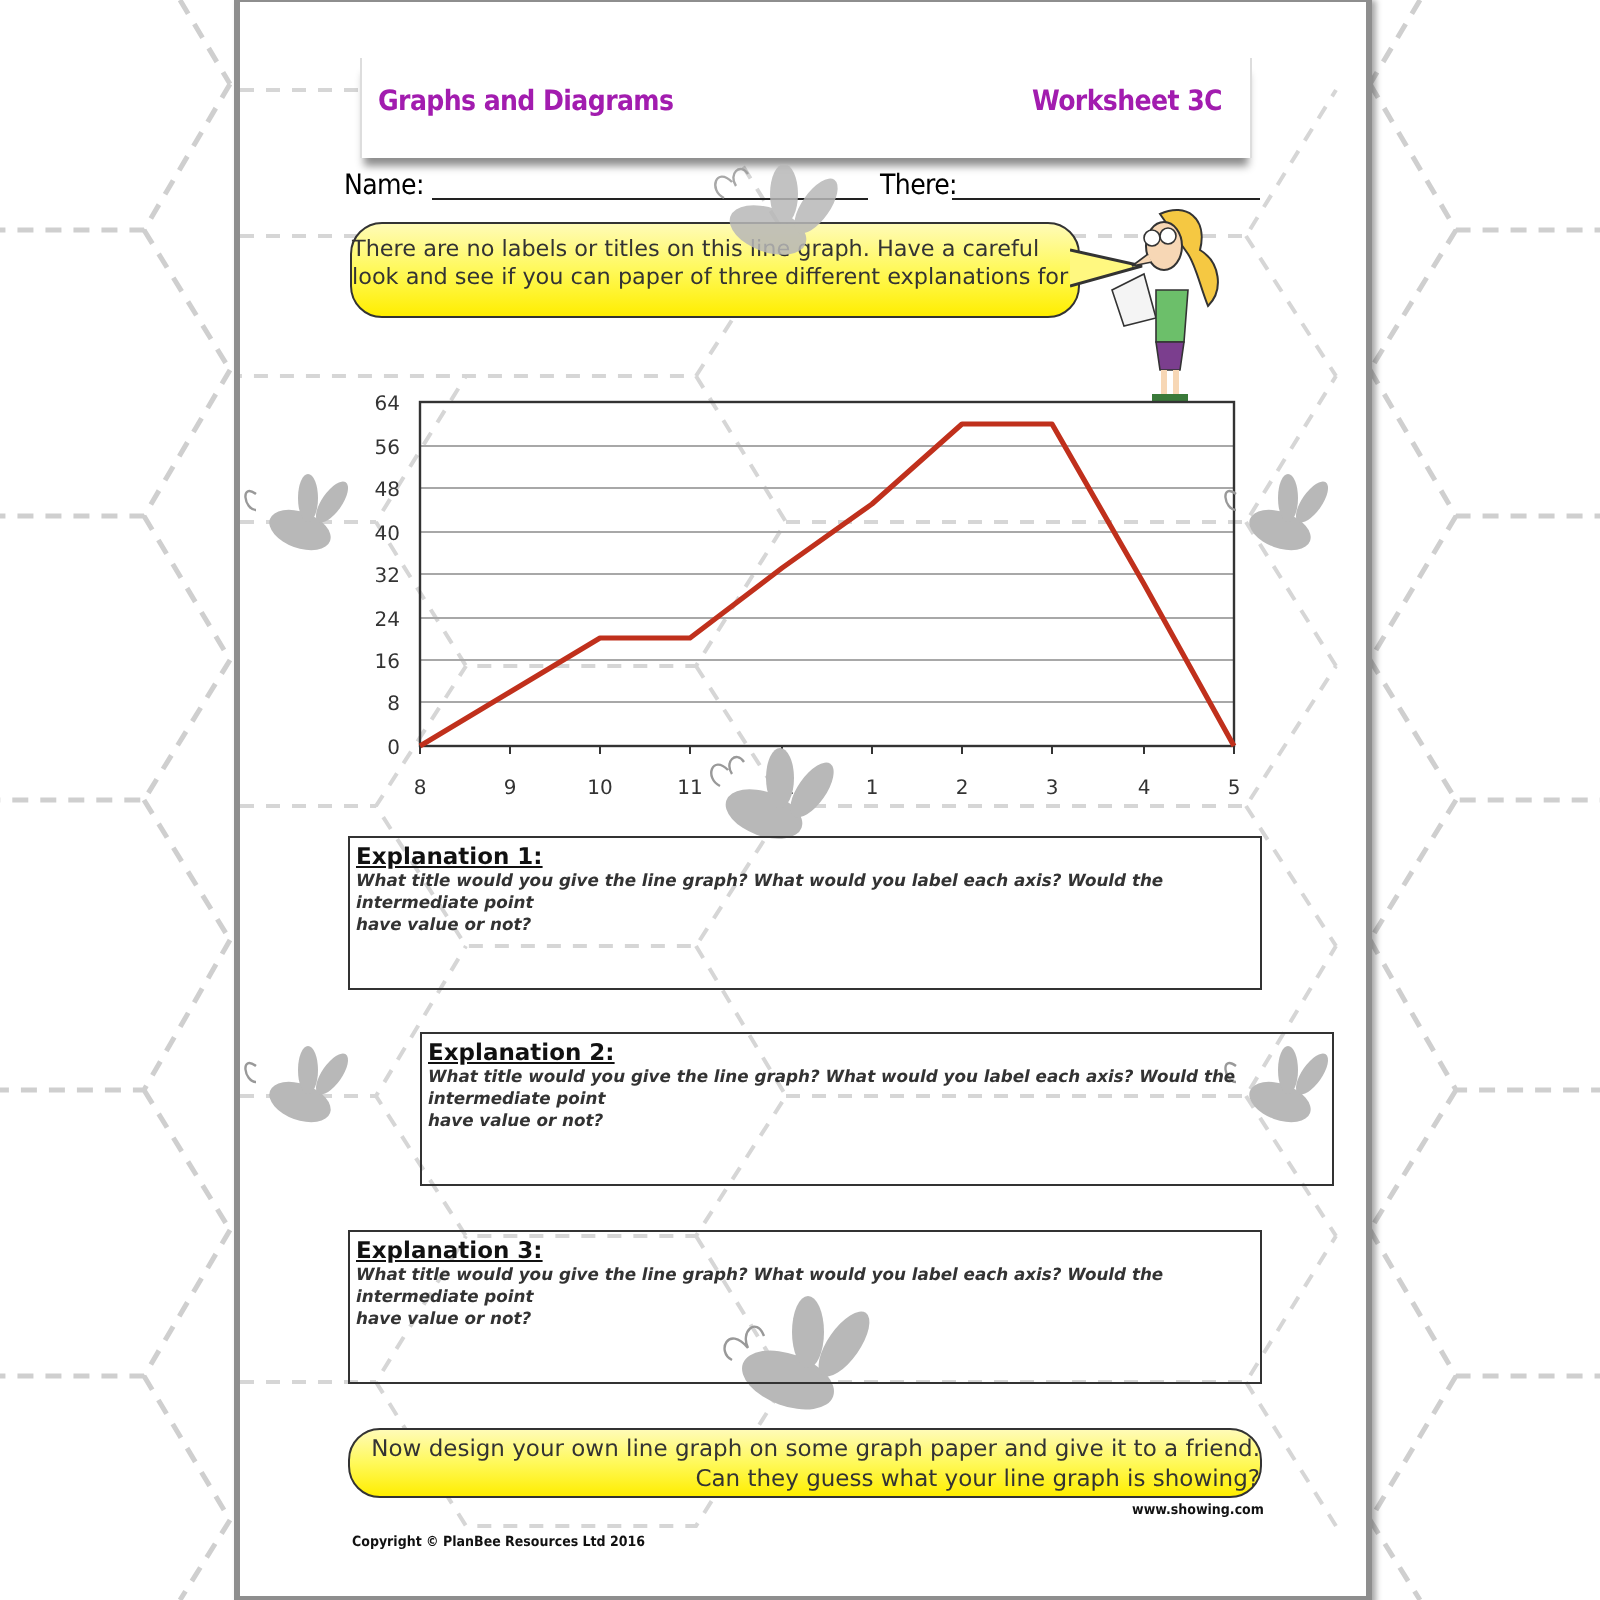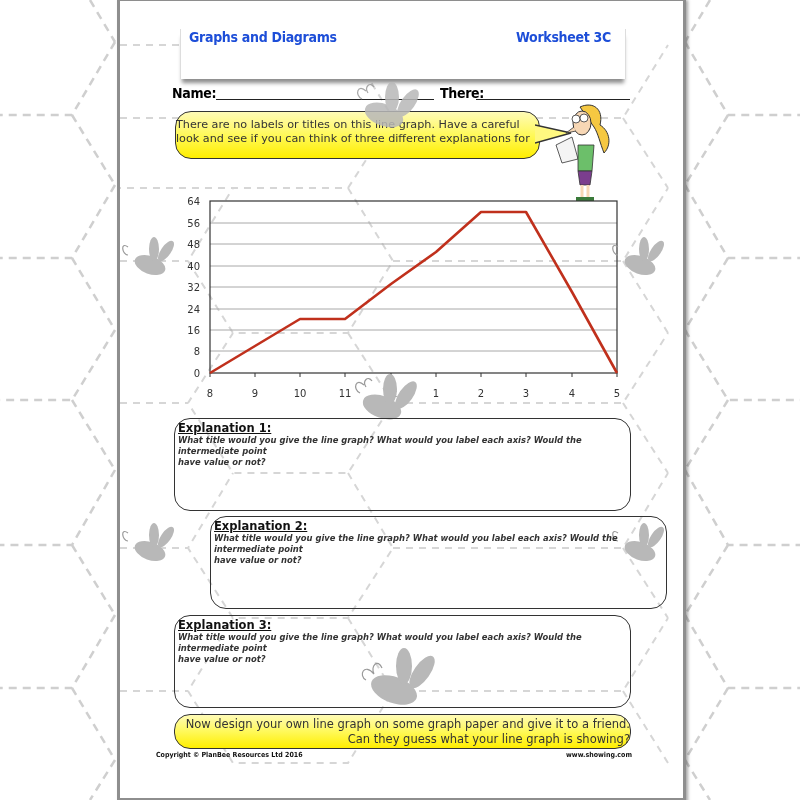--- a/index.html
+++ b/index.html
@@ -19,64 +19,64 @@
   .page-hex { position:absolute; left:-117px; top:2px; width:800px; height:800px; z-index:0; }
   .abs { position:absolute; z-index:2; }
 
   .header-card {
     left:60px; top:28px; width:444px; height:50px;
     background:#fff;
     box-shadow: 0 6px 4px -2px rgba(0,0,0,0.45);
     border-left:1px solid #ddd; border-right:1px solid #ddd;
   }
   .header-title, .header-ws {
-    position:absolute; top:0;
+    position:absolute; top:14px;
     font-family:"DejaVu Sans Condensed","DejaVu Sans", sans-serif;
-    font-weight:bold; font-size:14px; color:#1d4ed8; letter-spacing:-0.3px;
+    font-weight:bold; font-size:14px; color:#a21caf; letter-spacing:-0.3px;
   }
   .header-title { left:8px; }
   .header-ws { right:14px; }
 
   .field-label {
-    font-weight:bold; font-size:14px; color:#000; letter-spacing:-0.3px;
+    font-weight:normal; font-size:14px; color:#000; letter-spacing:-0.3px;
     font-family:"DejaVu Sans Condensed","DejaVu Sans", sans-serif;
   }
   .field-line { height:0; border-bottom:1.5px solid #222; }
 
   .bubble {
     left:55px; top:110px; width:365px; height:48px;
     background:linear-gradient(#fffbb7 0%, #fff95a 50%, #ffee00 100%);
     border:1.5px solid #333; border-radius:16px;
     text-align:left; font-size:11.2px; line-height:14px; color:#333;
     padding-top:6px; box-sizing:border-box;
   }
   .bubble-tail { left:415px; top:120px; width:40px; height:28px; }
 
   .chart { left:55px; top:190px; width:460px; height:220px; }
 
   .exp-box {
-    left:54px; width:457px; height:93px;
-    border:1.5px solid #333; border-radius:16px; background:transparent;
+    left:54px; width:457px; height:77px;
+    border:1.5px solid #333; border-radius:0; background:transparent;
     box-sizing:border-box; padding:3px 0 0 3px;
   }
   .exp-title { font-size:11.5px; font-weight:bold; text-decoration:underline; color:#111; line-height:13px; }
   .exp-q { font-size:8.4px; font-style:italic; color:#333; line-height:11px; width:440px;font-weight:bold; }
 
   .footer-bubble {
     left:54px; top:713px; width:457px; height:35px;
     background:linear-gradient(#fffbb7 0%, #fff95a 50%, #ffee00 100%);
     border:1.5px solid #333; border-radius:16px;
     text-align:right; font-size:11.5px; line-height:15px; color:#333;
     padding-top:2px; box-sizing:border-box;
   }
   .footer-copy, .footer-url {
     top:750px; font-size:7px; font-weight:bold; color:#111;
     font-family:"DejaVu Sans Condensed","DejaVu Sans", sans-serif;
   }
-  .footer-copy { left:36px; }
+  .footer-copy { left:56px;margin-top:16px; }
   .footer-url { left:446px; }
 </style>
 </head>
 <body>
 
 <svg class="bg-hex" viewBox="0 0 800 800">
   <g fill="none" stroke="#cfcfcf" stroke-width="2.5" stroke-dasharray="8,6">
     <path d="M115,42 L72,115 L0,115"></path>
     <path d="M72,115 L115,185"></path>
     <path d="M115,185 L72,258 L0,258 M72,258 L115,330"></path>
@@ -116,21 +116,21 @@
     <span class="header-ws">Worksheet 3C</span>
   </div>
 
   <span class="abs field-label" style="left:52px;top:84px;">Name:</span>
   <div class="abs field-line" style="left:96px;top:98px;width:218px;"></div>
   <span class="abs field-label" style="left:320px;top:84px;">There:</span>
   <div class="abs field-line" style="left:356px;top:98px;width:154px;"></div>
 
   <div class="abs bubble">
     <div>There are no labels or titles on this line graph. Have a careful</div>
-    <div>look and see if you can think of three different explanations for</div>
+    <div>look and see if you can paper of three different explanations for</div>
   </div>
   <svg class="abs bubble-tail" viewBox="0 0 40 28">
     <path d="M0,4 L36,12 L0,22" fill="#fff880" stroke="#333" stroke-width="1.5"></path>
     <path d="M-1,5.5 L-1,20.5" stroke="#fff880" stroke-width="3"></path>
   </svg>
 
   <svg class="abs" style="left:418px;top:100px;width:80px;height:102px;" viewBox="0 0 80 102">
     <path d="M42,6 C55,0 66,8 62,24 C72,30 74,44 66,52 C62,42 60,32 56,26 Z" fill="#f5c842" stroke="#333" stroke-width="1"></path>
     <ellipse cx="44" cy="22" rx="9" ry="12" fill="#f7d7b5" stroke="#333" stroke-width="1"></ellipse>
     <circle cx="38" cy="18" r="4" fill="#fff" stroke="#333" stroke-width="0.8"></circle>

